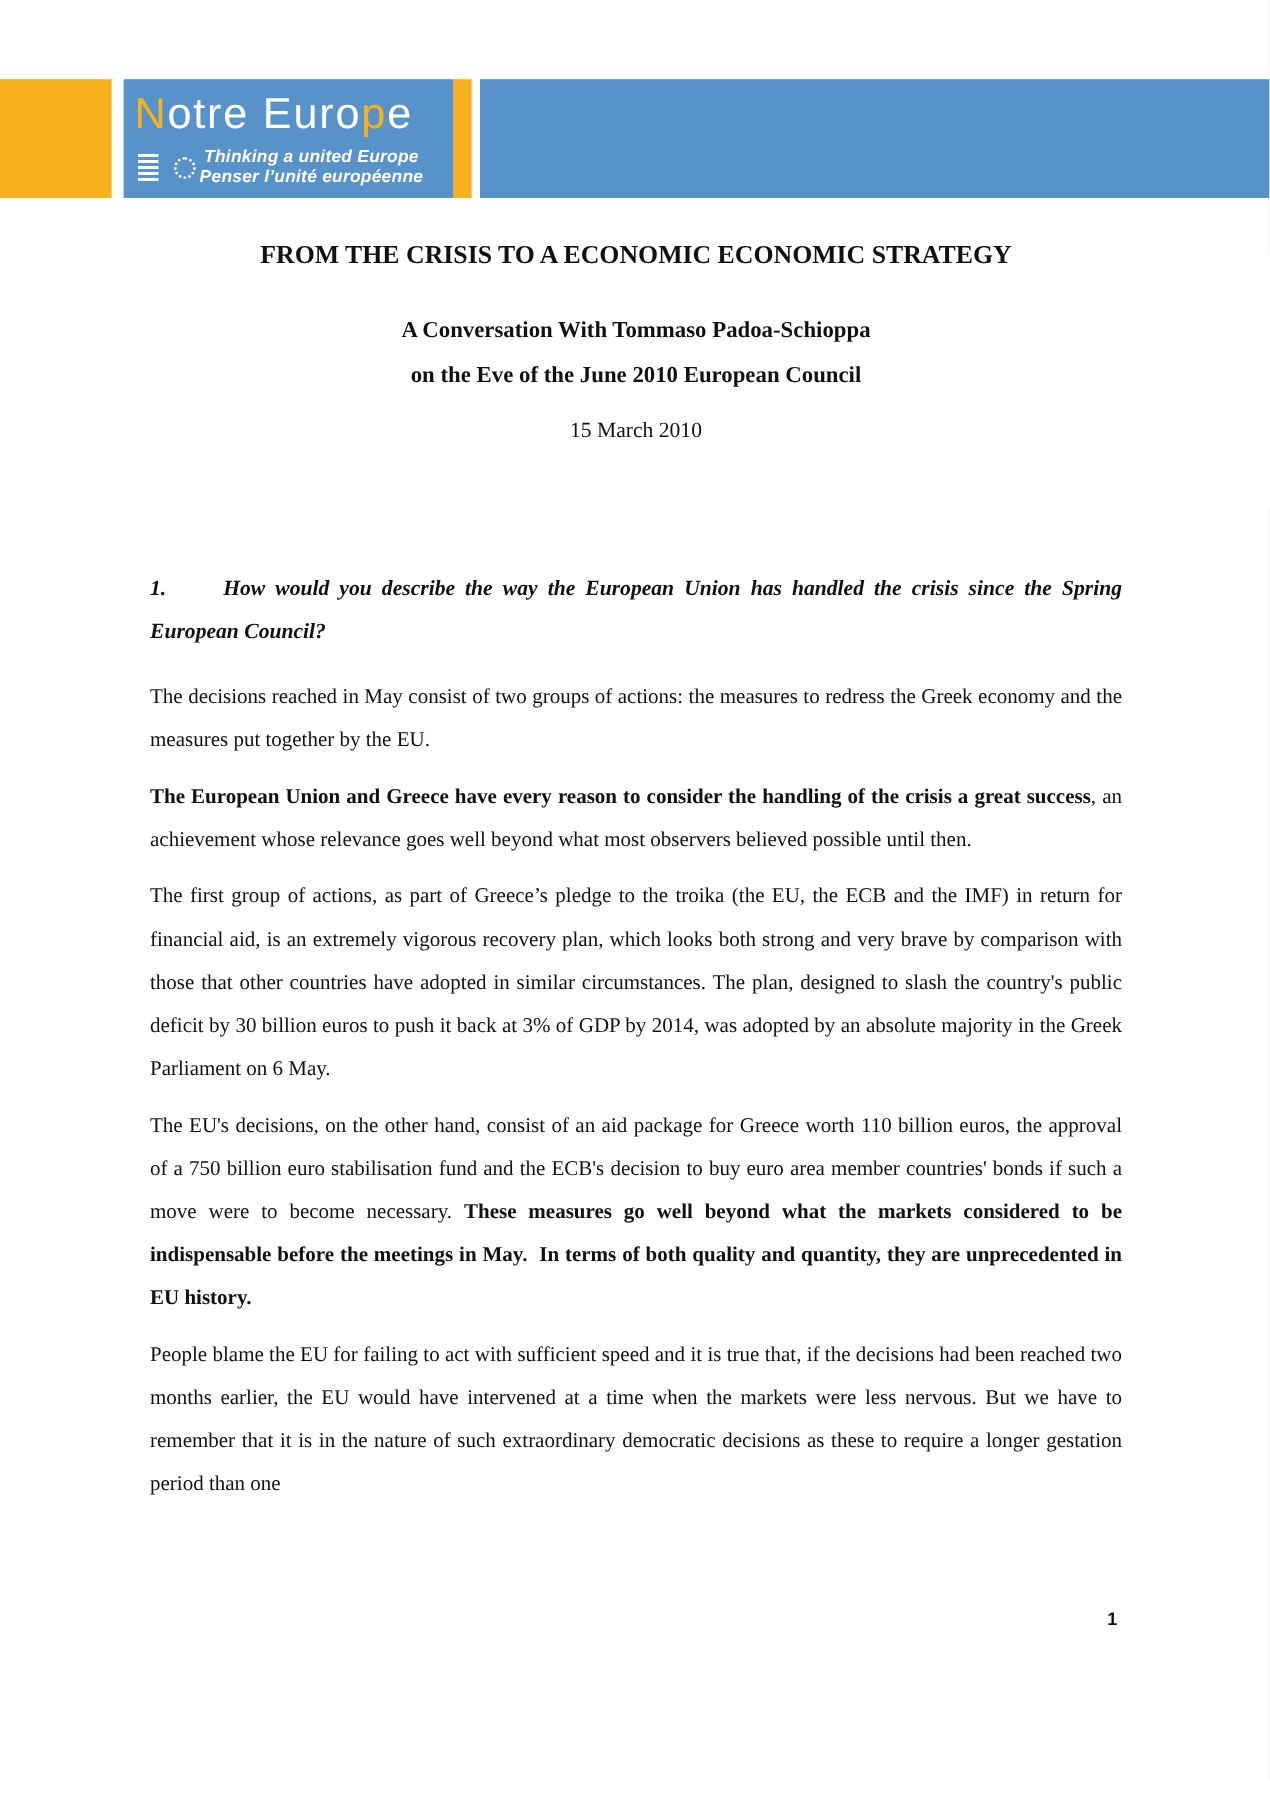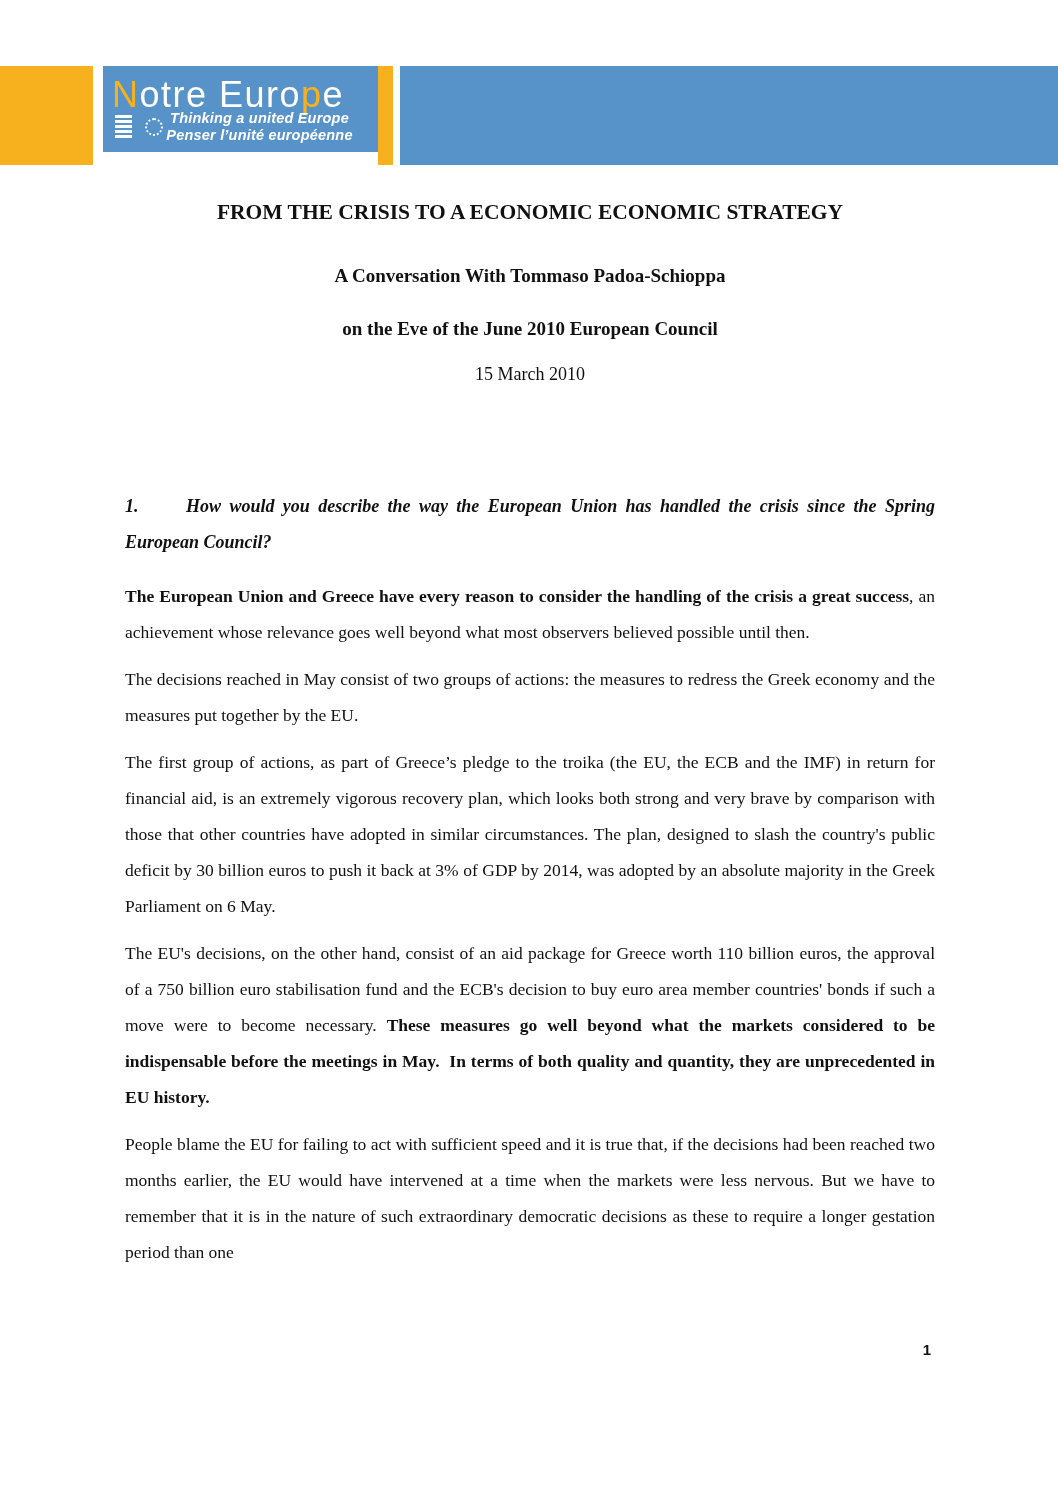--- a/index.html
+++ b/index.html
@@ -11,21 +11,21 @@
     margin: 0 auto;
     background: #ffffff;
     font-family: "Liberation Serif", serif;
     color: #111111;
     overflow: hidden;
   }
 
   
   .header-band { position: absolute; top: 66px; left: 0; width: 1058px; height: 99px; }
   .orange-block { position: absolute; left: 0; top: 0; width: 93px; height: 99px; background: var(--orange, #F8B11E); }
-  .logo-box { position: absolute; left: 103px; top: 0; width: 275px; height: 86px; background: var(--blue, #5793C8); padding-left: 27px; }
+  .logo-box { position: absolute; left: 103px; top: 0; width: 275px; height: 99px; background: var(--blue, #5793C8); padding-left: 27px; }
   .yellow-stripe { position: absolute; left: 378px; top: 0; width: 15px; height: 99px; background: var(--orange, #F8B11E); }
   .blue-banner { position: absolute; left: 400px; top: 0; width: 658px; height: 99px; background: var(--blue, #5793C8); }
 
   .brand {
     position: absolute; left: 9px; top: 10px;
     font-family: "Liberation Sans", sans-serif;
     font-size: 36px; line-height: 38px; font-weight: 400;
     letter-spacing: 1.5px; color: #ffffff; white-space: nowrap;
   }
   .brand .accent { color: var(--orange, #F8B11E); }
@@ -52,21 +52,21 @@
     white-space: nowrap;
   }
 
   
   .content { position: absolute; top: 198px; left: 125px; width: 810px; }
   .title {
     font-size: 21.5px; line-height: 28px; font-weight: bold;
     text-align: center; margin: 0 0 37px 0;
   }
   .subtitle { font-size: 19px; line-height: 26px; font-weight: bold; text-align: center; }
-  .subtitle.first { margin-bottom: 27px; }
+  .subtitle.first { margin-bottom: 11px; }
   .subtitle.second { margin-bottom: 20px; }
   .doc-date { font-size: 18px; line-height: 25px; text-align: center; }
 
   .question {
     margin-top: 101px;
     font-size: 18px; line-height: 36px;
     font-weight: bold; font-style: italic;
     text-align: justify;
   }
   .qnum { display: inline-block; width: 61px; font-style: italic; }
@@ -109,22 +109,22 @@
 
   <div class="content">
     <h1 class="title">FROM THE CRISIS TO A ECONOMIC ECONOMIC STRATEGY</h1>
     <div class="subtitle first">A Conversation With Tommaso Padoa-Schioppa</div>
     <div class="subtitle second">on the Eve of the June 2010 European Council</div>
     <div class="doc-date">15 March 2010</div>
 
     <div class="question"><span class="qnum">1.</span><span>How would you describe the way the European Union has handled the crisis since the Spring European Council?</span></div>
 
     <div id="paragraphs">
+        <p class="body-para"><span>The decisions reached in May consist of two groups of actions: the measures to redress the Greek economy and the measures put together by the EU.</span></p>
         <p class="body-para"><span class="b">The European Union and Greece have every reason to consider the handling of the crisis a great success</span><span>, an achievement whose relevance goes well beyond what most observers believed possible until then.</span></p>
-        <p class="body-para"><span>The decisions reached in May consist of two groups of actions: the measures to redress the Greek economy and the measures put together by the EU.</span></p>
         <p class="body-para"><span>The first group of actions, as part of Greece’s pledge to the troika (the EU, the ECB and the IMF) in return for financial aid, is an extremely vigorous recovery plan, which looks both strong and very brave by comparison with those that other countries have adopted in similar circumstances. The plan, designed to slash the country's public deficit by 30 billion euros to push it back at 3% of GDP by 2014, was adopted by an absolute majority in the Greek Parliament on 6 May.</span></p>
         <p class="body-para"><span>The EU's decisions, on the other hand, consist of an aid package for Greece worth 110 billion euros, the approval of a 750 billion euro stabilisation fund and the ECB's decision to buy euro area member countries' bonds if such a move were to become necessary. </span><span class="b">These measures go well beyond what the markets considered to be indispensable before the meetings in May.&nbsp; In terms of both quality and quantity, they are unprecedented in EU history.</span></p>
         <p class="body-para"><span>People blame the EU for failing to act with sufficient speed and it is true that, if the decisions had been reached two months earlier, the EU would have intervened at a time when the markets were less nervous. But we have to remember that it is in the nature of such extraordinary democratic decisions as these to require a longer gestation period than one</span></p>
       </div>
   </div>
 
   <div class="page-number">1</div>
 
 </div>
 

